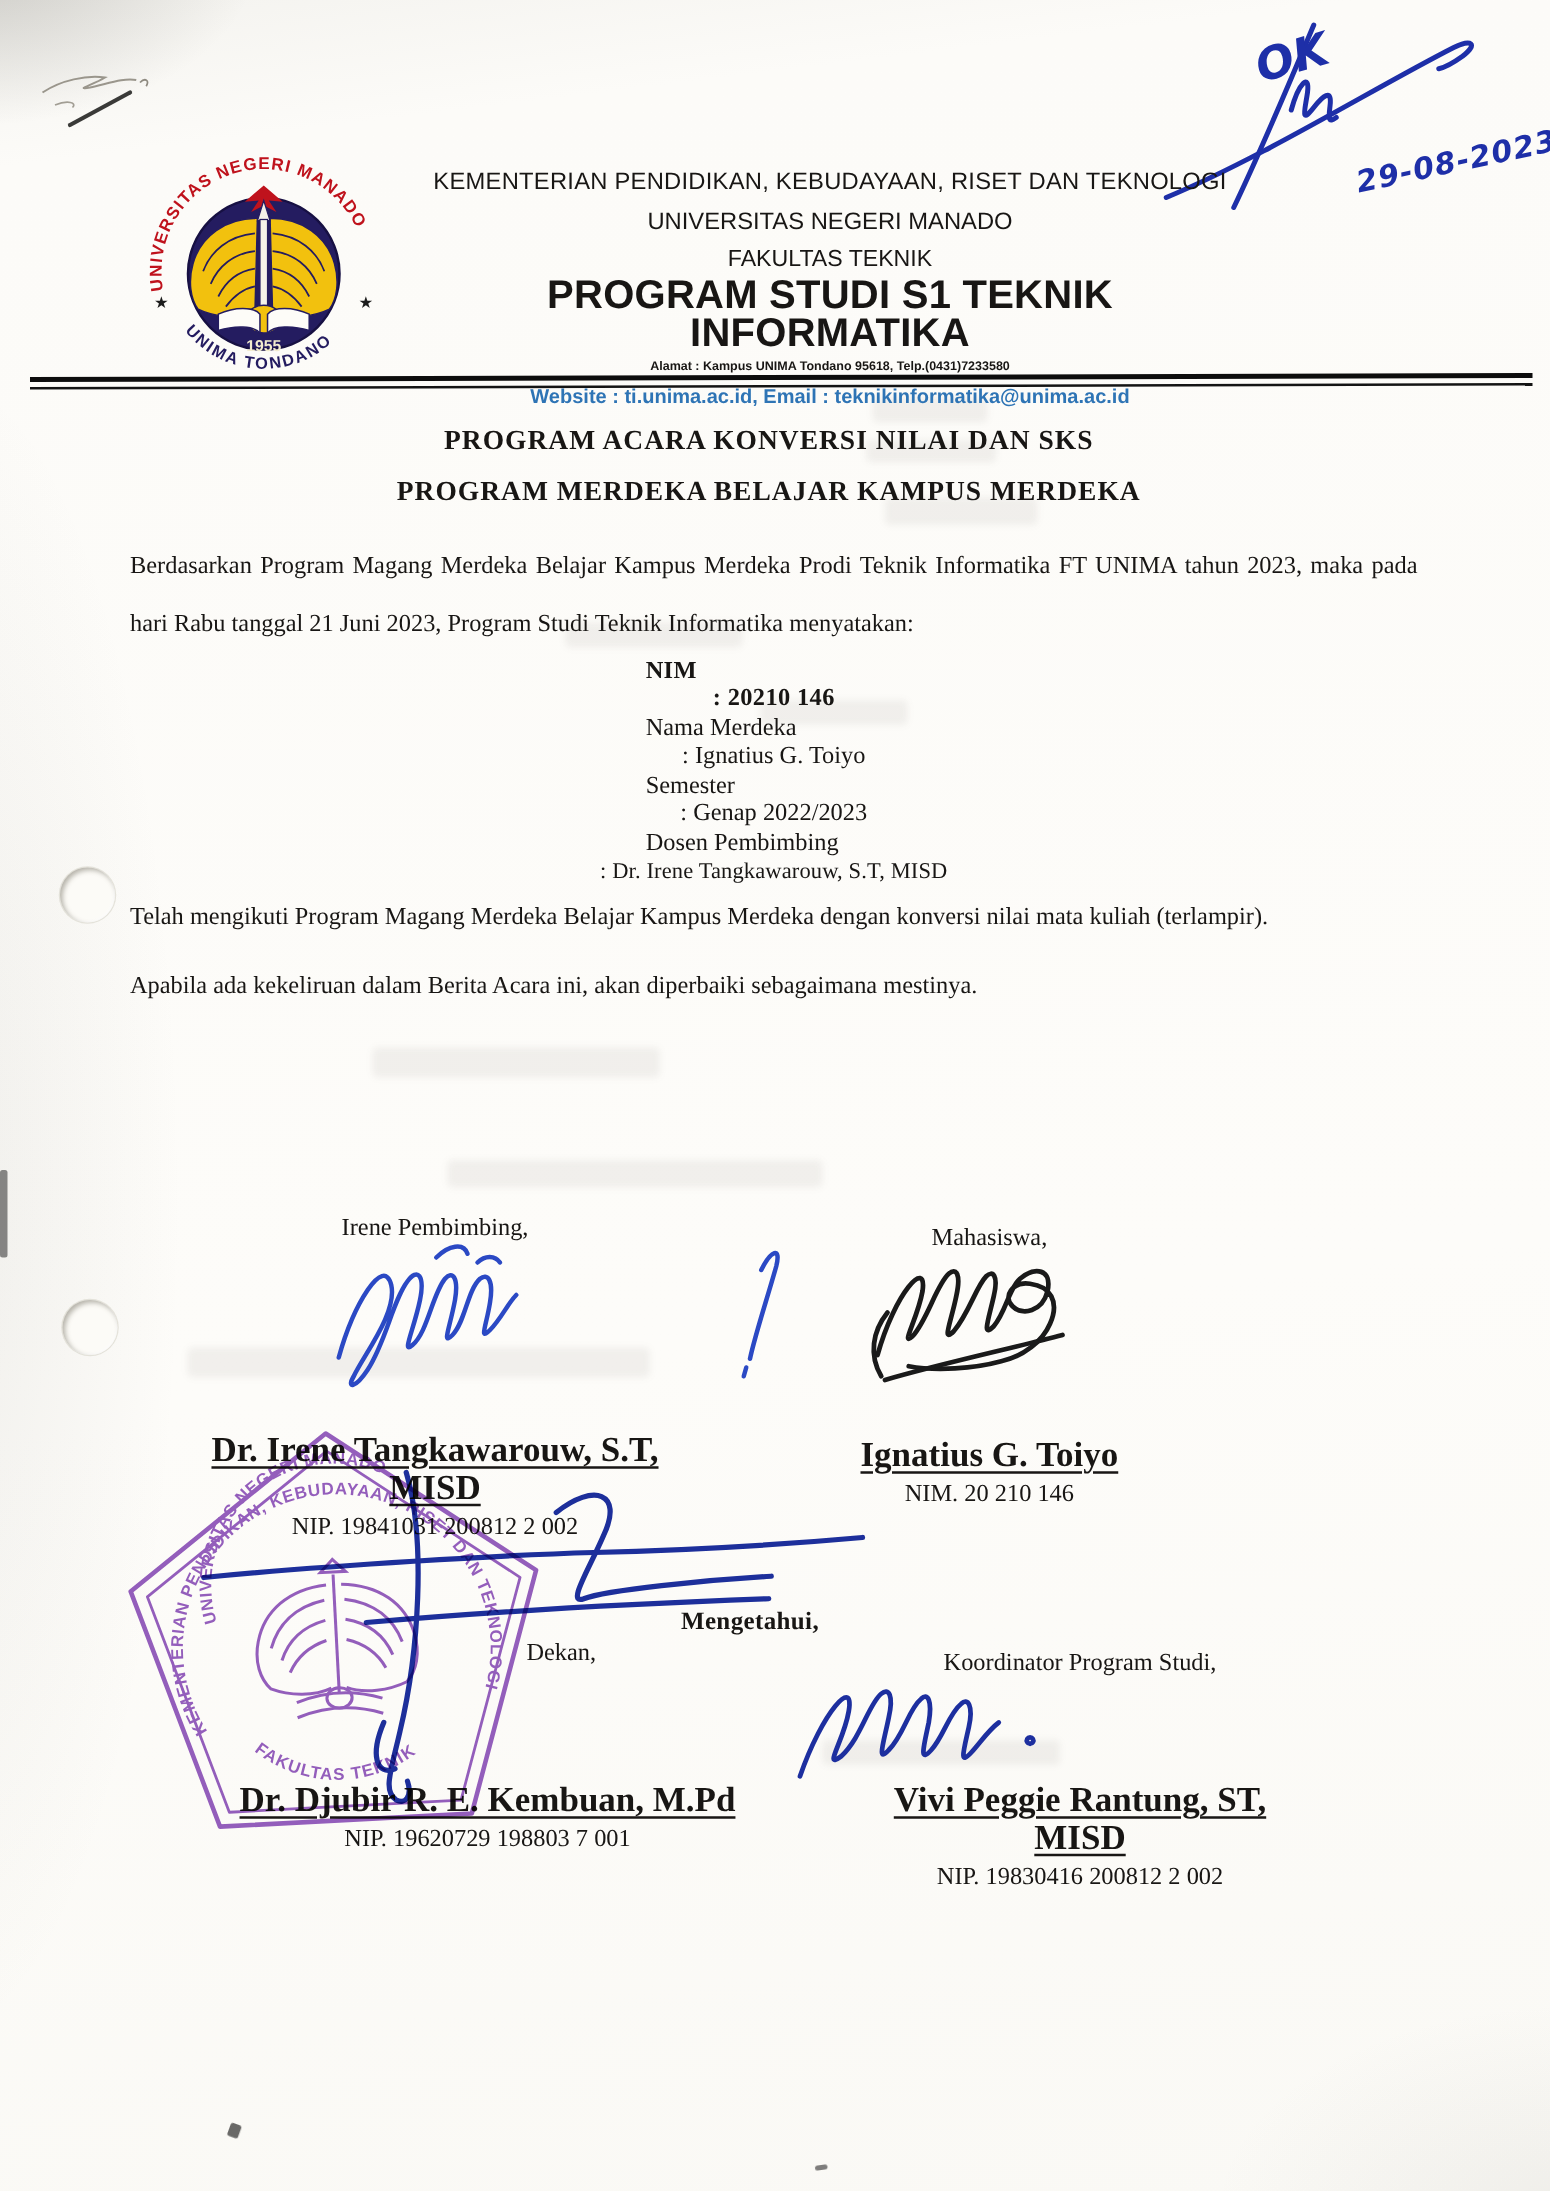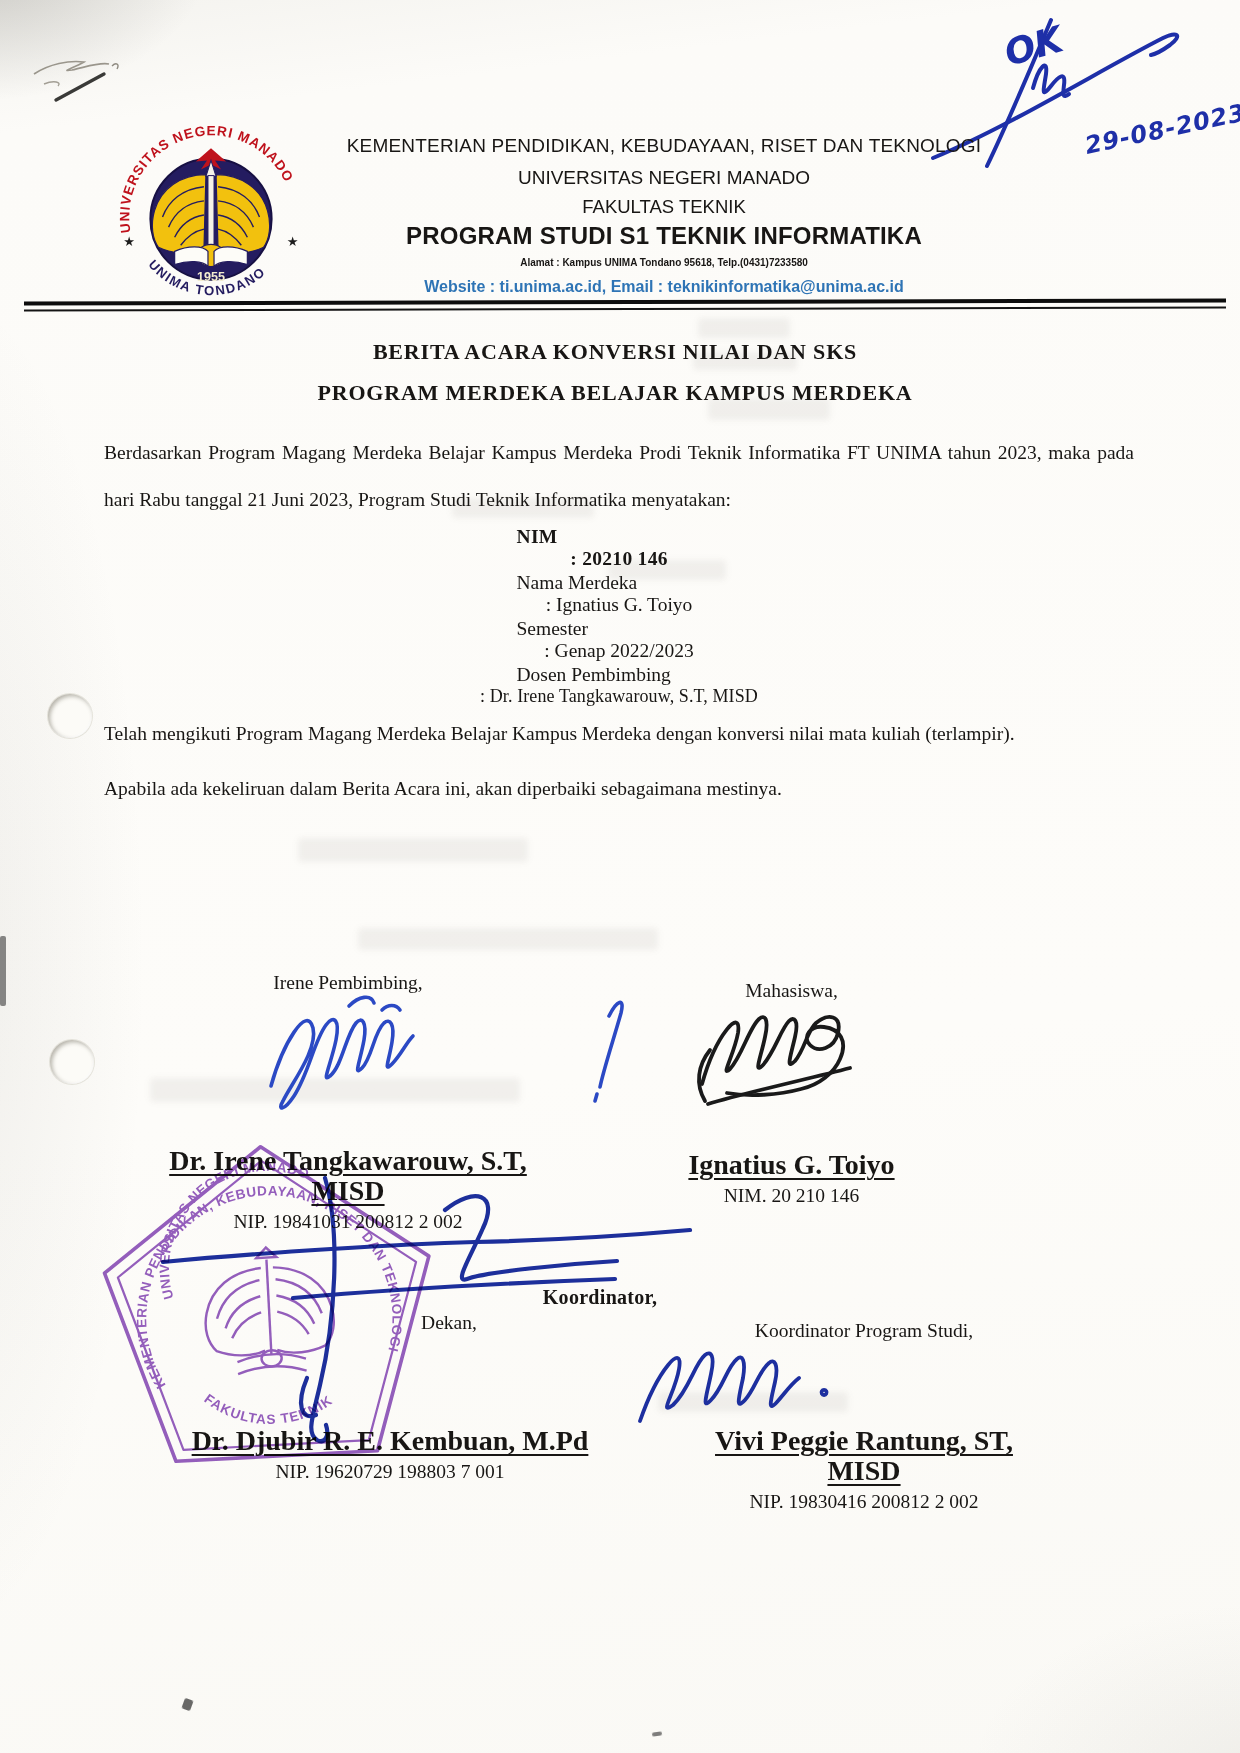--- a/index.html
+++ b/index.html
@@ -11,21 +11,21 @@
       radial-gradient(ellipse 260px 900px at -4% 55%, rgba(120,118,108,.10), transparent 75%),
       linear-gradient(173deg,#f4f3ef 0%,#fcfbf8 7%,#fdfcf9 60%,#faf9f5 100%);
     font-family:"Liberation Serif", serif;color:#181614;
   }
   
   .hdr-text{position:absolute;left:328px;top:130px;width:672px;text-align:center;
     font-family:"Liberation Sans", sans-serif;}
   .h-ministry{font-size:19px;line-height:32px;letter-spacing:.2px;}
   .h-univ{font-size:19px;line-height:31px;}
   .h-fac{font-size:18.5px;line-height:27px;}
-  .h-prog{font-size:24px;font-weight:700;line-height:31px;letter-spacing:.2px;}
+  .h-prog{font-size:32px;font-weight:700;line-height:31px;letter-spacing:.2px;}
   .h-addr{font-size:10px;font-weight:700;line-height:24px;}
   .h-site{font-size:16px;font-weight:700;line-height:24px;color:#2e74b5;}
   .logo{position:absolute;left:110px;top:116px;width:202px;height:202px;}
   .rule{position:absolute;left:24px;right:14px;top:300px;}
   .rule .r1{height:3.5px;background:#0d0d0d;transform:rotate(-.15deg);}
   .rule .r2{height:1.8px;background:#141414;margin-top:4px;transform:rotate(-.15deg);}
   
   .doc-title{position:absolute;left:100px;top:331px;width:1030px;text-align:center;
     font-weight:700;font-size:22px;letter-spacing:.8px;}
   .doc-title div{line-height:41px;}
@@ -160,21 +160,21 @@
     <div class="h-addr">Alamat : Kampus UNIMA Tondano 95618, Telp.(0431)7233580</div>
     <div class="h-site">Website : ti.unima.ac.id, Email : teknikinformatika@unima.ac.id</div>
   </div>
 
   <div class="rule">
     <div class="r1"></div>
       <div class="r2"></div>
   </div>
 
   <div class="doc-title">
-    <div>BERITA ACARA KONVERSI NILAI DAN SKS</div>
+    <div>PROGRAM ACARA KONVERSI NILAI DAN SKS</div>
     <div>PROGRAM MERDEKA BELAJAR KAMPUS MERDEKA</div>
   </div>
 
   <div class="body-text">
     <p class="para">Berdasarkan Program Magang Merdeka Belajar Kampus Merdeka Prodi Teknik Informatika FT UNIMA tahun 2023, maka pada hari Rabu tanggal 21 Juni 2023, Program Studi Teknik Informatika menyatakan:</p>
     <div class="fields">
       <div class="frow emph">
         <span class="flabel">NIM</span>
         <span class="fvalue">: 20210 146</span>
       </div>
@@ -218,21 +218,21 @@
     </g>
   </svg>
   <svg class="sigsvg stu-sig" viewBox="0 0 185 145">
     <g stroke="#1a1a1a" stroke-width="3.8" fill="none" stroke-linecap="round">
       <path d="M 22,62 C 10,77 7,96 17,113"></path>
       <path d="M 14,96 C 28,46 54,18 50,45 C 46,67 32,90 42,81 C 54,68 61,40 71,31 C 77,26 81,31 77,49 C 73,69 65,87 75,77 C 87,63 93,41 101,33 C 106,28 111,32 107,49 C 103,67 97,83 107,73 C 117,61 119,43 128,35 C 140,25 154,27 150,45 C 146,61 130,65 122,57 C 114,49 122,37 136,39 C 152,41 160,53 152,71 C 146,85 131,97 113,101 C 91,107 61,109 39,105"></path>
       <path d="M 20,116 C 60,104 120,91 162,80"></path>
     </g>
   </svg>
 
-  <div class="ack">Koordinator,</div>
+  <div class="ack">Mengetahui,</div>
 
   <div class="sigcol col-dean">
     <div class="role">Dekan,</div>
     <div class="dean-space"></div>
     <div class="signame">Dr. Djubir R. E. Kembuan, M.Pd</div>
     <div class="signip">NIP. 19620729 198803 7 001</div>
   </div>
   <div class="sigcol col-coord">
     <div>Koordinator Program Studi,</div>
     <div class="coord-space"></div>

